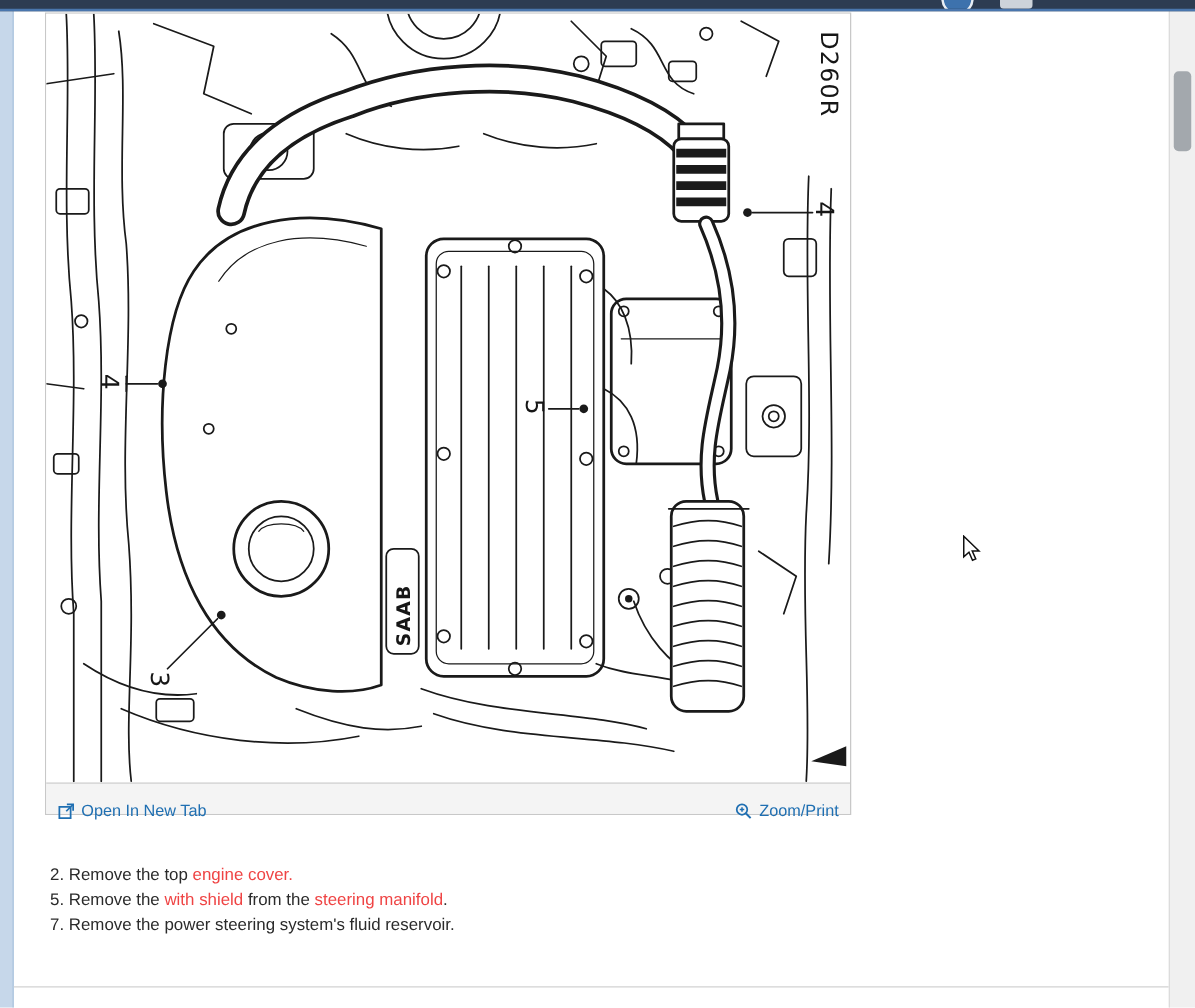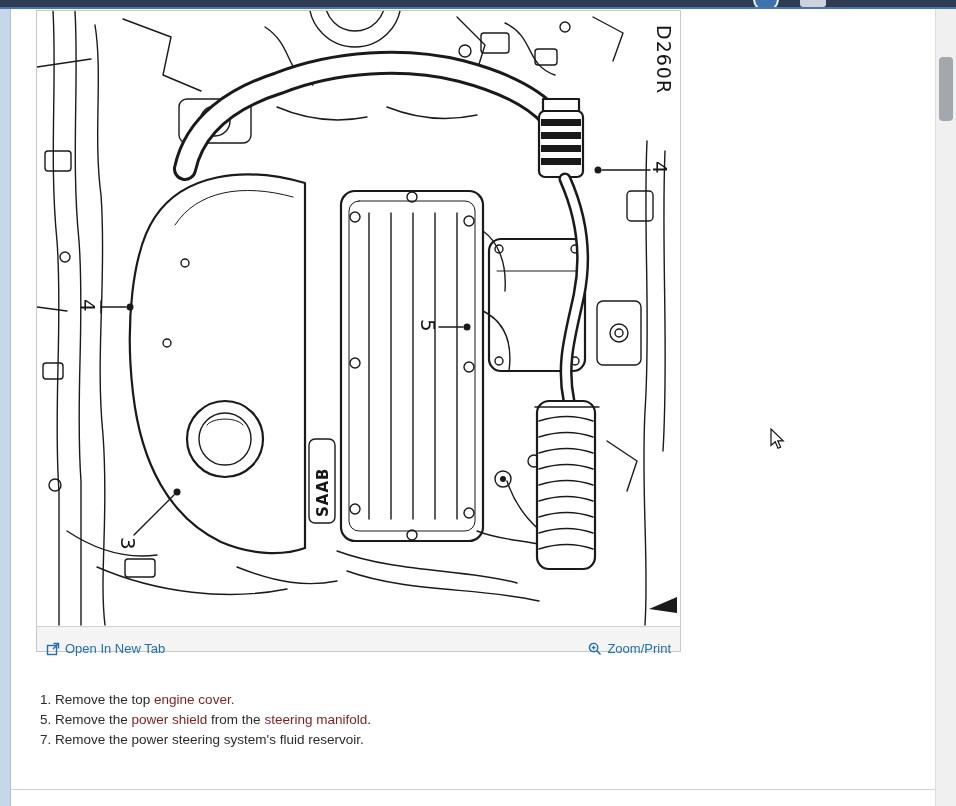--- a/index.html
+++ b/index.html
@@ -32,21 +32,21 @@
   .diagram .tube-in{stroke:#ffffff;stroke-width:18;}
   .diagram .pipe-out{stroke-width:13;}
   .diagram .pipe-in{stroke:#ffffff;stroke-width:8;}
   .diagram .whitefill{fill:#ffffff;}
   .diagram .fillblack{fill:#1a1a1a;stroke:none;}
   .diagram .dot{fill:#1a1a1a;stroke:none;}
   .diagram text{fill:#161616;stroke:none;font-family:"DejaVu Sans",sans-serif;}
   
   .instructions{position:absolute;left:40px;top:690px;width:880px;font-size:13.5px;color:#2b2b2b;}
   .instruction{margin:0;line-height:20px;white-space:nowrap;}
-  .instruction a.link{color:#7f1d1d;text-decoration:none;cursor:pointer;}
+  .instruction a.link{color:#ef4444;text-decoration:none;cursor:pointer;}
   
   .divider{position:absolute;left:11px;top:789px;width:924px;height:1px;background:#d2d2d2;}
   
   .scrollbar{position:absolute;right:0;top:9px;width:21px;height:797px;background:#f0f0f0;
              border-left:1px solid #dcdcdc;box-sizing:border-box;}
   .scrollbar-thumb{position:absolute;left:3px;top:48px;width:14px;height:64px;background:#a3a8ad;border-radius:4px;}
   
   .cursor{position:absolute;left:770px;top:428px;z-index:10;}
 </style>
 </head>
@@ -240,22 +240,22 @@
         <circle cx="5.6" cy="5.6" r="4.2" fill="none" stroke="#1f6fb2" stroke-width="1.4"></circle>
         <path d="M5.6,3.8 V7.4 M3.8,5.6 H7.4" stroke="#1f6fb2" stroke-width="1.2" fill="none"></path>
         <path d="M8.8,8.8 L12.5,12.5" stroke="#1f6fb2" stroke-width="1.6" fill="none"></path>
       </svg>
       <span>Zoom/Print</span>
     </a>
   </div>
 </div>
 
 <div class="instructions">
-  <p class="instruction"><span>1. Remove the top </span><a class="link">engine cover.</a></p>
-  <p class="instruction"><span>5. Remove the </span><a class="link">power shield</a><span> from the </span><a class="link">steering manifold</a><span>.</span></p>
+  <p class="instruction"><span>2. Remove the top </span><a class="link">engine cover.</a></p>
+  <p class="instruction"><span>5. Remove the </span><a class="link">with shield</a><span> from the </span><a class="link">steering manifold</a><span>.</span></p>
   <p class="instruction"><span>7. Remove the power steering system's fluid reservoir.</span></p>
 </div>
 
 <div class="divider"></div>
 
 <div class="scrollbar">
   <div class="scrollbar-thumb"></div>
 </div>
 
 <svg class="cursor" width="15" height="22" viewBox="0 0 15 22">

